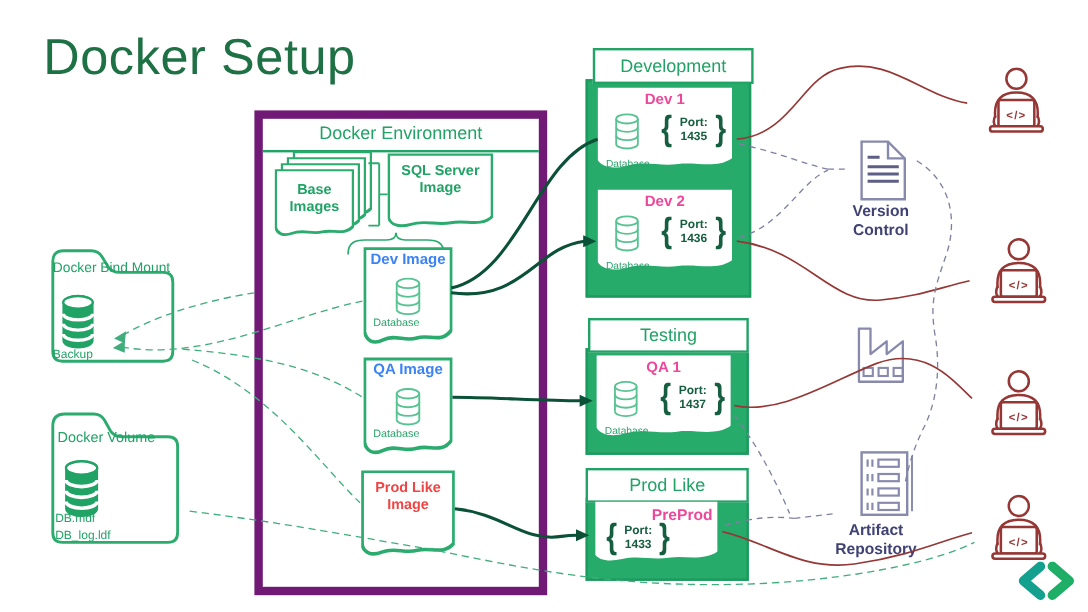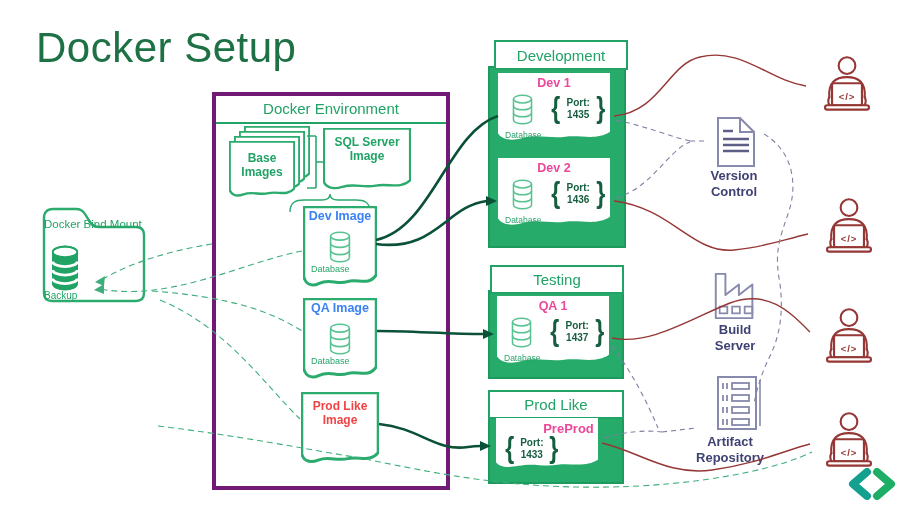--- a/index.html
+++ b/index.html
@@ -4,21 +4,21 @@
 <style>
   html,body{margin:0;padding:0;background:#fff;}
   .canvas{position:relative;width:907px;height:510px;background:#fff;overflow:hidden;
           font-family:"Liberation Sans",sans-serif;}
   .abs{position:absolute;}
 
   
   .slide-title{left:36px;top:24px;font-size:42px;font-weight:300;color:#1e7145;letter-spacing:.5px;}
 
   
-  .env-box{left:212px;top:92px;width:230px;height:390px;border:4px solid #701a75;background:#fff;z-index:10;}
+  .env-box{left:212px;top:92px;width:230px;height:390px;border:7px solid #701a75;background:#fff;z-index:10;}
   .env-box-header{height:26px;line-height:26px;text-align:center;font-size:15px;color:#21a366;
                   border-bottom:2px solid #21a366;font-weight:500;}
 
   
   .shape-svg{position:absolute;inset:0;width:100%;height:100%;}
 
   .img-card{z-index:12;}
   .img-card .card-title{position:absolute;top:4px;left:0;right:0;text-align:center;
       font-size:12.5px;font-weight:700;color:#3b82f6;line-height:1.1;}
   .img-db{position:absolute;top:25px;left:0;right:0;display:flex;justify-content:center;}
@@ -149,20 +149,33 @@
       </svg>
     <div class="abs folder-label" style="left:8px;top:22px;width:100px;">Docker Bind Mount</div>
     <svg class="abs" style="left:12px;top:48px;width:34px;height:48px;" viewBox="0 0 36 50">
       <path d="M5,8 C5,4.7 10.8,2 18,2 C25.2,2 31,4.7 31,8 V42 C31,45.3 25.2,48 18,48 C10.8,48 5,45.3 5,42 Z" fill="#21a366" stroke="#21a366" stroke-width="1.5"></path>
       <ellipse cx="18" cy="8" rx="13" ry="5.5" fill="#fff" stroke="#21a366" stroke-width="2"></ellipse>
       <path d="M5,18 A13,5.5 0 0 0 31,18 M5,27 A13,5.5 0 0 0 31,27 M5,36 A13,5.5 0 0 0 31,36" fill="none" stroke="#fff" stroke-width="3"></path>
     </svg>
     <div class="abs folder-small" style="left:8px;top:94px;">Backup</div>
   </div>
 
+  <div class="abs folder" style="left:36px;top:331px;width:120px;height:130px;">
+    <svg class="shape-svg" viewBox="0 0 120 130">
+      <path d="M8,24 Q8,14 18,14 H42 Q48,14 51,19 L56,28 Q59,33 66,33 H104 Q112,33 112,41 V113 Q112,121 104,121 H16 Q8,121 8,113 Z" fill="#fff" stroke="#2bab6e" stroke-width="2.4"></path>
+      </svg>
+    <div class="abs folder-label" style="left:12px;top:26px;width:100px;font-size:12px;">Docker Volume</div>
+    <svg class="abs" style="left:14px;top:50px;width:36px;height:52px;" viewBox="0 0 36 50">
+      <path d="M5,8 C5,4.7 10.8,2 18,2 C25.2,2 31,4.7 31,8 V42 C31,45.3 25.2,48 18,48 C10.8,48 5,45.3 5,42 Z" fill="#21a366" stroke="#21a366" stroke-width="1.5"></path>
+      <ellipse cx="18" cy="8" rx="13" ry="5.5" fill="#fff" stroke="#21a366" stroke-width="2"></ellipse>
+      <path d="M5,18 A13,5.5 0 0 0 31,18 M5,27 A13,5.5 0 0 0 31,27 M5,36 A13,5.5 0 0 0 31,36" fill="none" stroke="#fff" stroke-width="3"></path>
+    </svg>
+    <div class="abs folder-small" style="left:10px;top:96px;">DB.mdf</div>
+    <div class="abs folder-small" style="left:10px;top:110px;">DB_log.ldf</div>
+  </div>
 
   <div class="abs grp-header" style="left:494px;top:40px;width:130px;height:26px;">
     <span>Development</span>
     </div>
   <div class="abs grp-body" style="left:488px;top:66px;width:134px;height:178px;"></div>
 
   <div class="abs env-card" style="left:498px;top:73px;width:112px;height:70px;">
     <svg class="shape-svg" viewBox="0 0 100 100" preserveAspectRatio="none">
       <path d="M0,0 H100 V84 C88,97 74,88 60,91 C46,94 36,87 22,93 C10,98 3,94 0,86 Z" fill="#fff"></path>
       </svg>
@@ -260,21 +273,20 @@
     <path d="M13,15 H23 M13,23 H39 M13,29 H39 M13,35 H39" fill="none" stroke="#5d5f86" stroke-width="2.6"></path>
   </svg>
   <div class="abs infra-label" style="left:693px;top:168px;width:82px;text-align:center;">Version Control</div>
 
   <svg class="abs infra-icon" style="left:703px;top:270px;width:66px;height:52px;" viewBox="0 0 66 54">
     <path d="M12,50 V4 H22 V26 L36,15 V26 L50,15 V50 Z" fill="#fff" stroke="#8789ad" stroke-width="2" stroke-linejoin="round"></path>
     <rect x="16" y="38" width="8" height="7" fill="none" stroke="#8789ad" stroke-width="1.8"></rect>
     <rect x="29" y="38" width="8" height="7" fill="none" stroke="#8789ad" stroke-width="1.8"></rect>
     <rect x="42" y="38" width="8" height="7" fill="none" stroke="#8789ad" stroke-width="1.8"></rect>
   </svg>
-  <div class="abs infra-label" style="left:700px;top:322px;width:70px;">Build Server</div>
 
   <svg class="abs infra-icon" style="left:710px;top:374px;width:54px;height:58px;" viewBox="0 0 54 58">
     <rect x="8" y="3" width="38" height="52" fill="#fff" stroke="#8789ad" stroke-width="2"></rect>
     <path d="M50,6 V52" stroke="#8789ad" stroke-width="1.6"></path>
     <g stroke="#8789ad" stroke-width="1.8" fill="none">
       <path d="M13,9 v6 M17,9 v6"></path>
         <rect x="22" y="9" width="17" height="6"></rect>
       <path d="M13,21 v6 M17,21 v6"></path>
         <rect x="22" y="21" width="17" height="6"></rect>
       <path d="M13,33 v6 M17,33 v6"></path>

